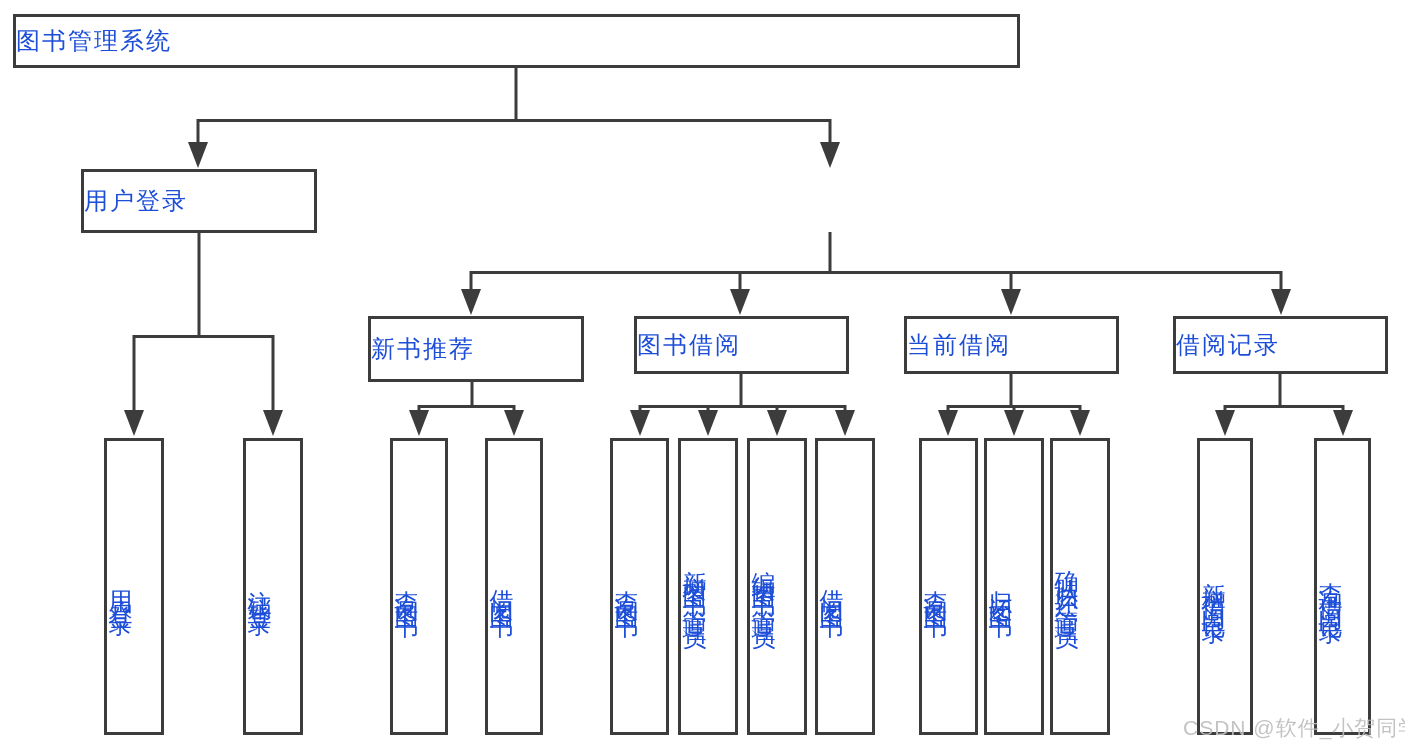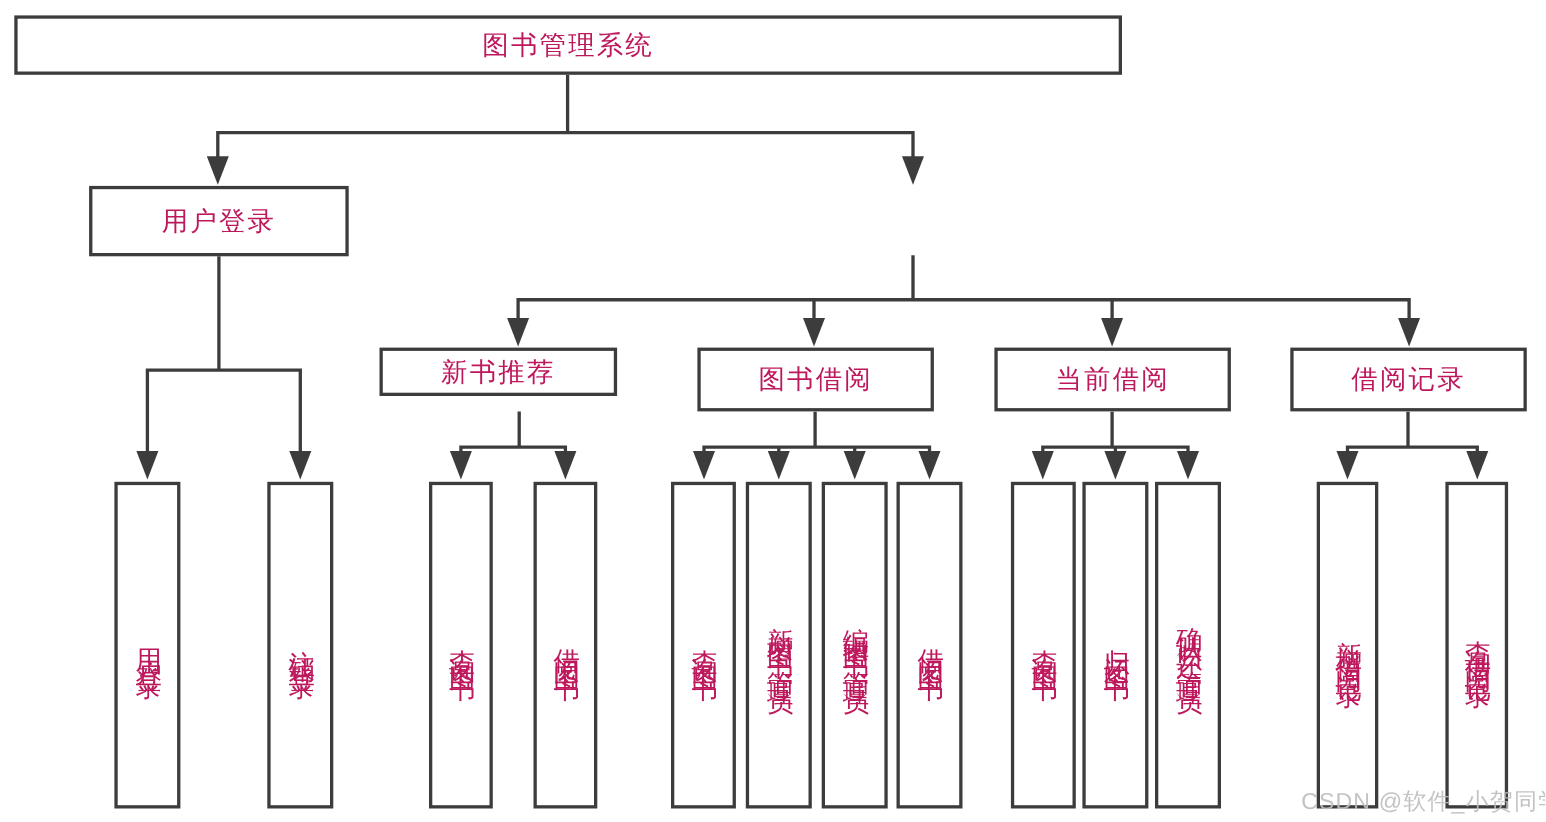--- a/index.html
+++ b/index.html
@@ -11,22 +11,22 @@
     overflow:hidden;
   }
   .connectors { position:absolute; left:0; top:0; z-index:0; }
   .box {
     position:absolute;
     box-sizing:border-box;
     border:3px solid #3c3c3c;
     background:#ffffff;
     display:flex;
     align-items:center;
-    justify-content:center;
-    color:#be185d;
+    justify-content:flex-start;
+    color:#1d4ed8;
     z-index:1;
   }
   .box.h span {
     font-size:24px;
     letter-spacing:2px;
     white-space:nowrap;
   }
   .box.v span {
     writing-mode:vertical-lr;
     font-size:24px;
@@ -96,21 +96,21 @@
   </svg>
 
   <div class="box h" style="left:13px;top:14px;width:1007px;height:54px">
     <span>图书管理系统</span>
   </div>
 
   <div class="box h" style="left:81px;top:169px;width:236px;height:64px">
     <span>用户登录</span>
   </div>
 
-  <div class="box h" style="left:345px;top:316px;width:216px;height:44px">
+  <div class="box h" style="left:368px;top:316px;width:216px;height:66px">
     <span>新书推荐</span>
   </div>
   <div class="box h" style="left:634px;top:316px;width:215px;height:58px">
     <span>图书借阅</span>
   </div>
   <div class="box h" style="left:904px;top:316px;width:215px;height:58px">
     <span>当前借阅</span>
   </div>
   <div class="box h" style="left:1173px;top:316px;width:215px;height:58px">
     <span>借阅记录</span>

